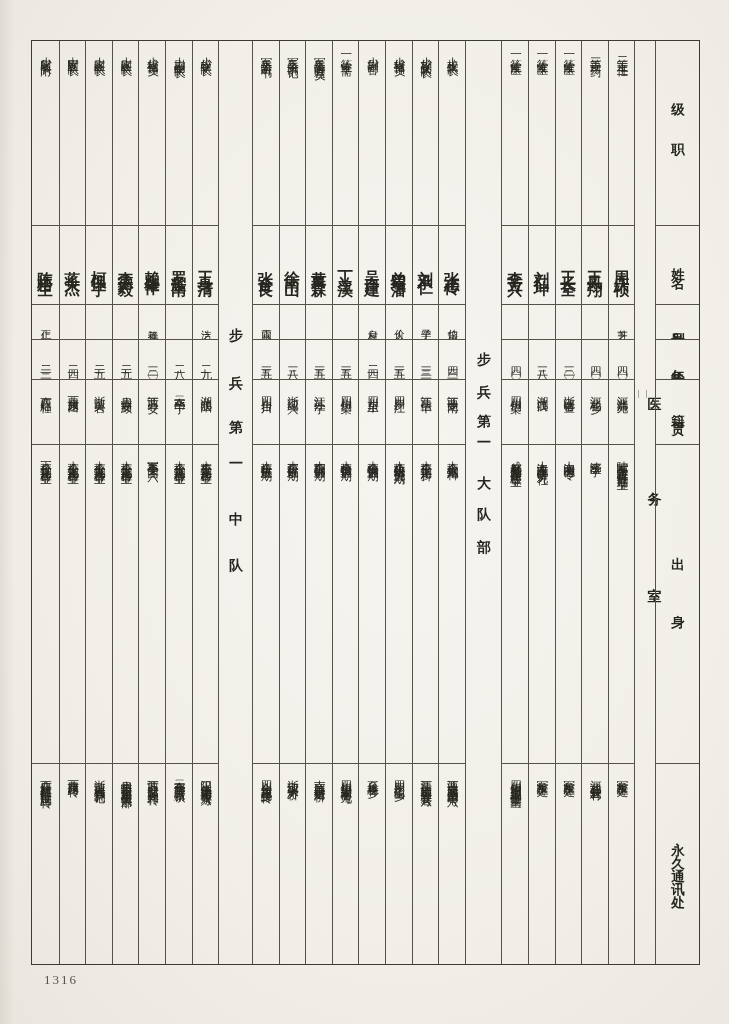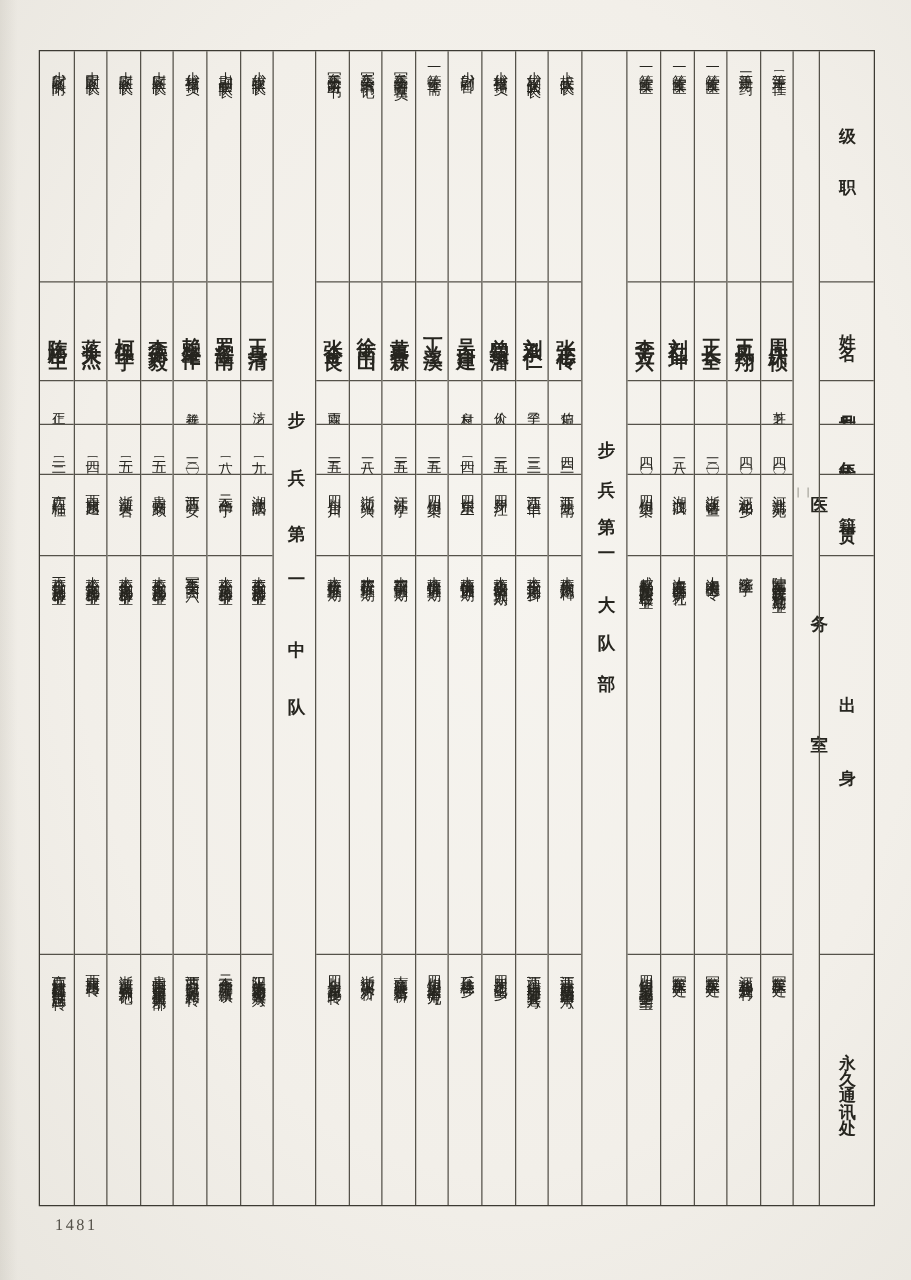--- a/index.html
+++ b/index.html
@@ -572,13 +572,13 @@
       </div>
       <div class="cell band5 f-origin">
         <span>本校廿一期步科毕业</span>
       </div>
       <div class="cell band6 f-address">
         <span>广西桂林广西银行萧志国转</span>
       </div>
     </div>
   </div>
 
-<div class="page-number">1481</div>
+<div class="page-number">1316</div>
 
 </body></html>

